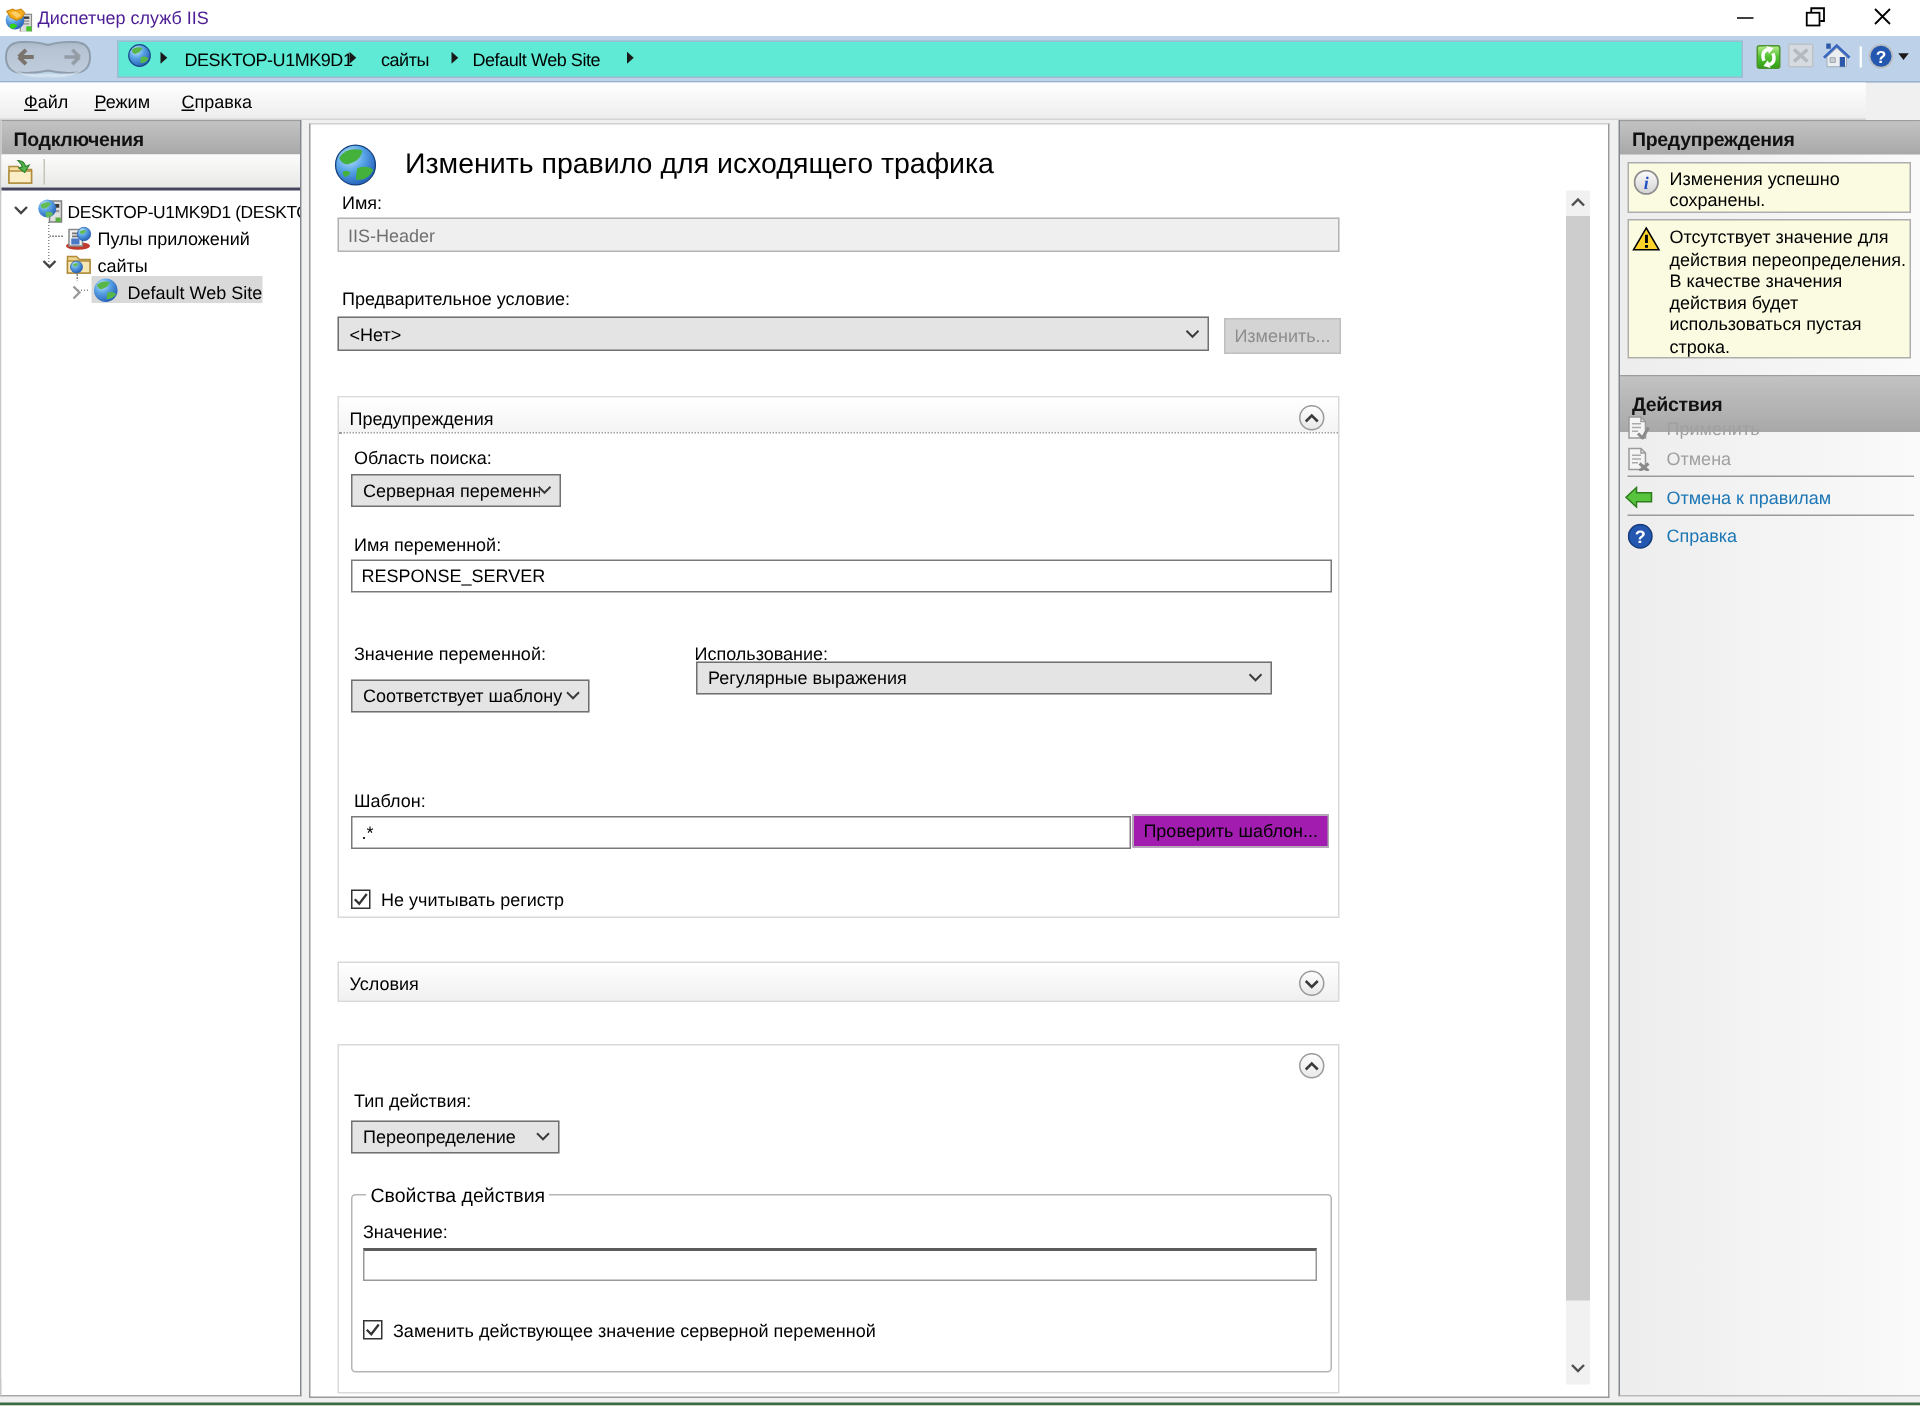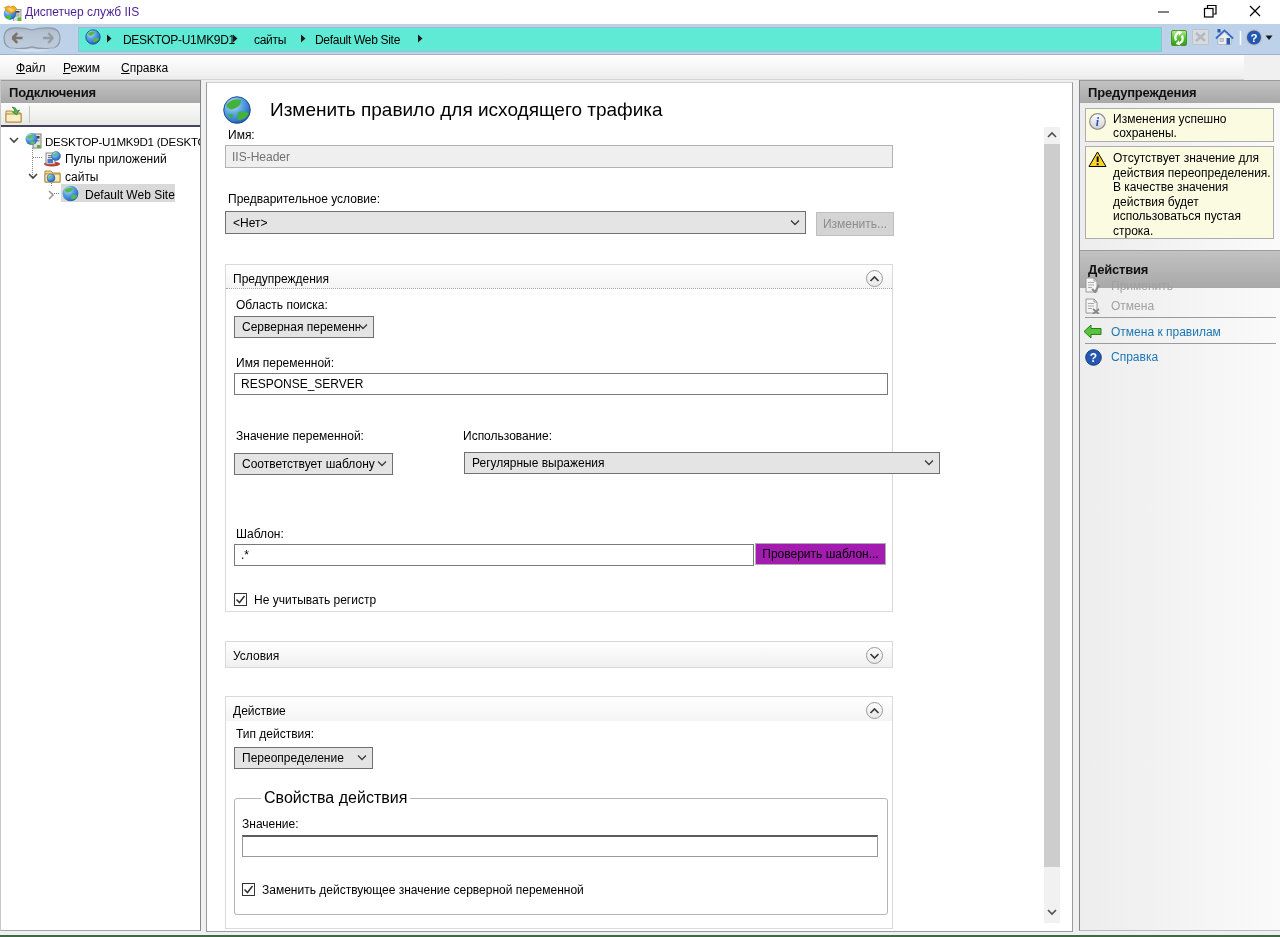--- a/index.html
+++ b/index.html
@@ -264,21 +264,21 @@
     <div class="lbl" style="left:10px;top:91px">Имя переменной:</div>
     <div class="inp" style="left:8px;top:108px;width:654px;height:22px">RESPONSE_SERVER</div>
     <div class="lbl" style="left:10px;top:164px">Значение переменной:</div>
     <div class="lbl" style="left:237px;top:164px">Использование:</div>
     <div class="combo" style="left:8px;top:188px;width:159px;height:22px">
         <span>Соответствует шаблону</span>
         <svg width="10" height="8">
           <path d="M1 1.5 l4 4 l4 -4" stroke="#3c3c3c" stroke-width="1.3" fill="none"></path>
         </svg>
       </div>
-    <div class="combo" style="left:238px;top:187px;width:476px;height:22px">
+    <div class="combo" style="left:238px;top:176px;width:384px;height:22px">
         <span>Регулярные выражения</span>
         <svg width="10" height="8">
           <path d="M1 1.5 l4 4 l4 -4" stroke="#3c3c3c" stroke-width="1.3" fill="none"></path>
         </svg>
       </div>
     <div class="lbl" style="left:10px;top:262px">Шаблон:</div>
     <div class="inp" style="left:8px;top:279px;width:520px;height:22px">.*</div>
     <div class="btn" style="left:529px;top:278px;width:131px;height:22px">Проверить шаблон...</div>
     <div class="cb" style="left:8px;top:328px"><svg width="11" height="11" style="margin:0 0 1px 0">
           <path d="M1.5 5.5 l3 3 l5 -6.5" stroke="#333" stroke-width="1.5" fill="none"></path>
@@ -289,37 +289,34 @@
   <div class="sect" style="left:18px;top:558px;width:668px;height:27px;background:linear-gradient(#ffffff,#f0f0f0)">
     <div class="lbl" style="left:7px;top:7px">Условия</div>
     <div class="circbtn">
         <svg width="11" height="8">
           <path d="M1.5 2 l4 4 l4 -4" stroke="#3b3b3b" stroke-width="1.7" fill="none"></path>
         </svg>
       </div>
   </div>
 
   <div class="sect" style="left:18px;top:613px;width:668px;height:233px">
-    <div class="sect-hdr">
-        <div class="t">Действие</div>
-      </div>
     <div class="circbtn">
         <svg width="11" height="8">
           <path d="M1.5 6 l4 -4 l4 4" stroke="#3b3b3b" stroke-width="1.7" fill="none"></path>
         </svg>
       </div>
     <div class="lbl" style="left:10px;top:30px">Тип действия:</div>
     <div class="combo" style="left:8px;top:50px;width:139px;height:22px">
         <span>Переопределение</span>
         <svg width="10" height="8">
           <path d="M1 1.5 l4 4 l4 -4" stroke="#3c3c3c" stroke-width="1.3" fill="none"></path>
         </svg>
       </div>
     <fieldset style="position:absolute;left:8px;top:92px;width:654px;height:126px;border:1px solid #b5b5b5;border-radius:3px;padding:0">
-      <legend style="margin-left:26px;padding:0 3px;font-size:16px">Свойства действия</legend>
+      <legend style="margin-left:9px;padding:0 3px;font-size:13px">Свойства действия</legend>
       <div class="lbl" style="left:7px;top:10px">Значение:</div>
       <div class="inp" style="left:7px;top:28px;width:636px;height:22px;border-color:#999;border-top:2px solid #5c5c5c"></div>
       <div class="cb" style="left:7px;top:76px"><svg width="11" height="11" style="margin:0 0 1px 0">
             <path d="M1.5 5.5 l3 3 l5 -6.5" stroke="#333" stroke-width="1.5" fill="none"></path>
           </svg></div>
       <div class="lbl" style="left:27px;top:76px">Заменить действующее значение серверной переменной</div>
     </fieldset>
   </div>
 
   <div class="a" style="left:837px;top:44px;width:16px;height:796px;background:#f1f1f1">

